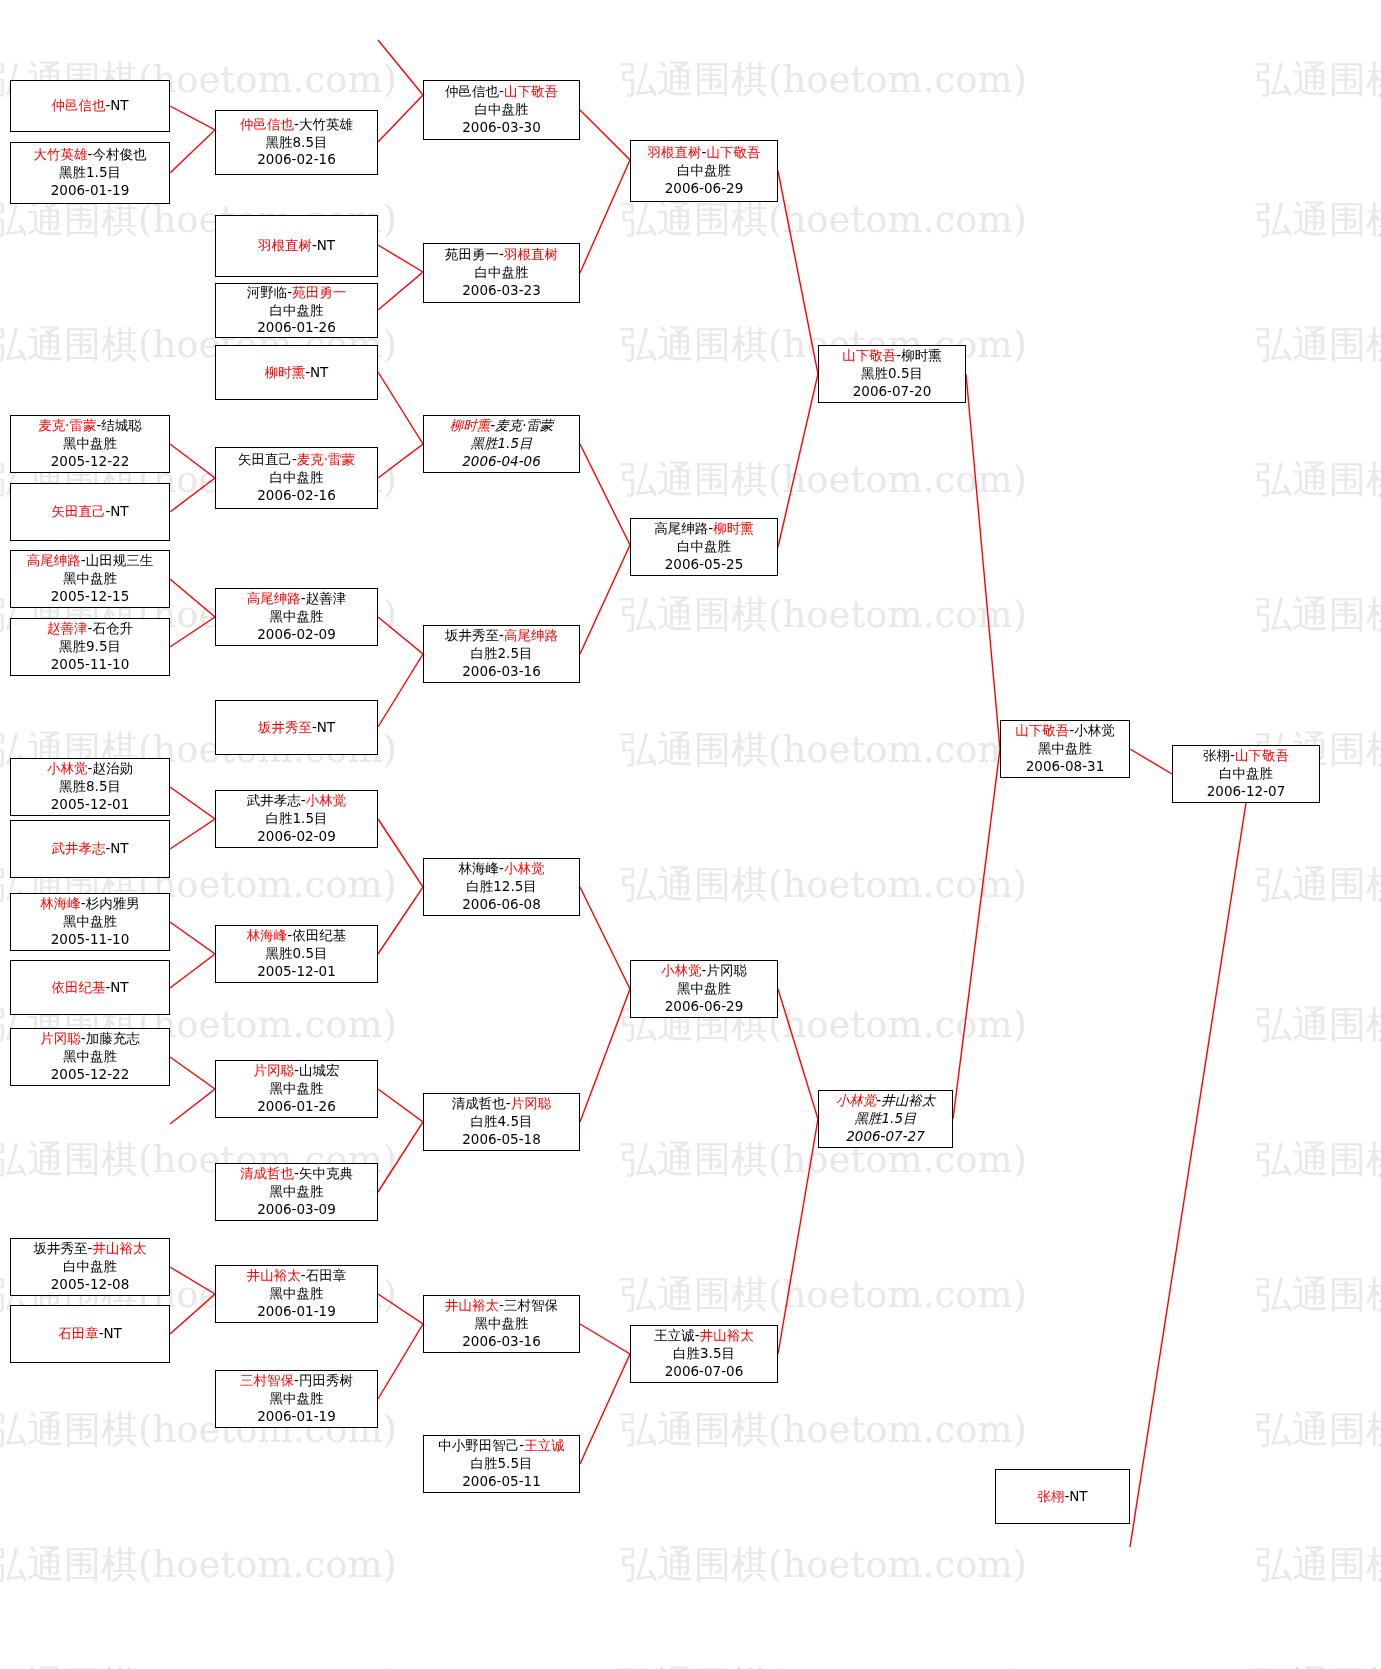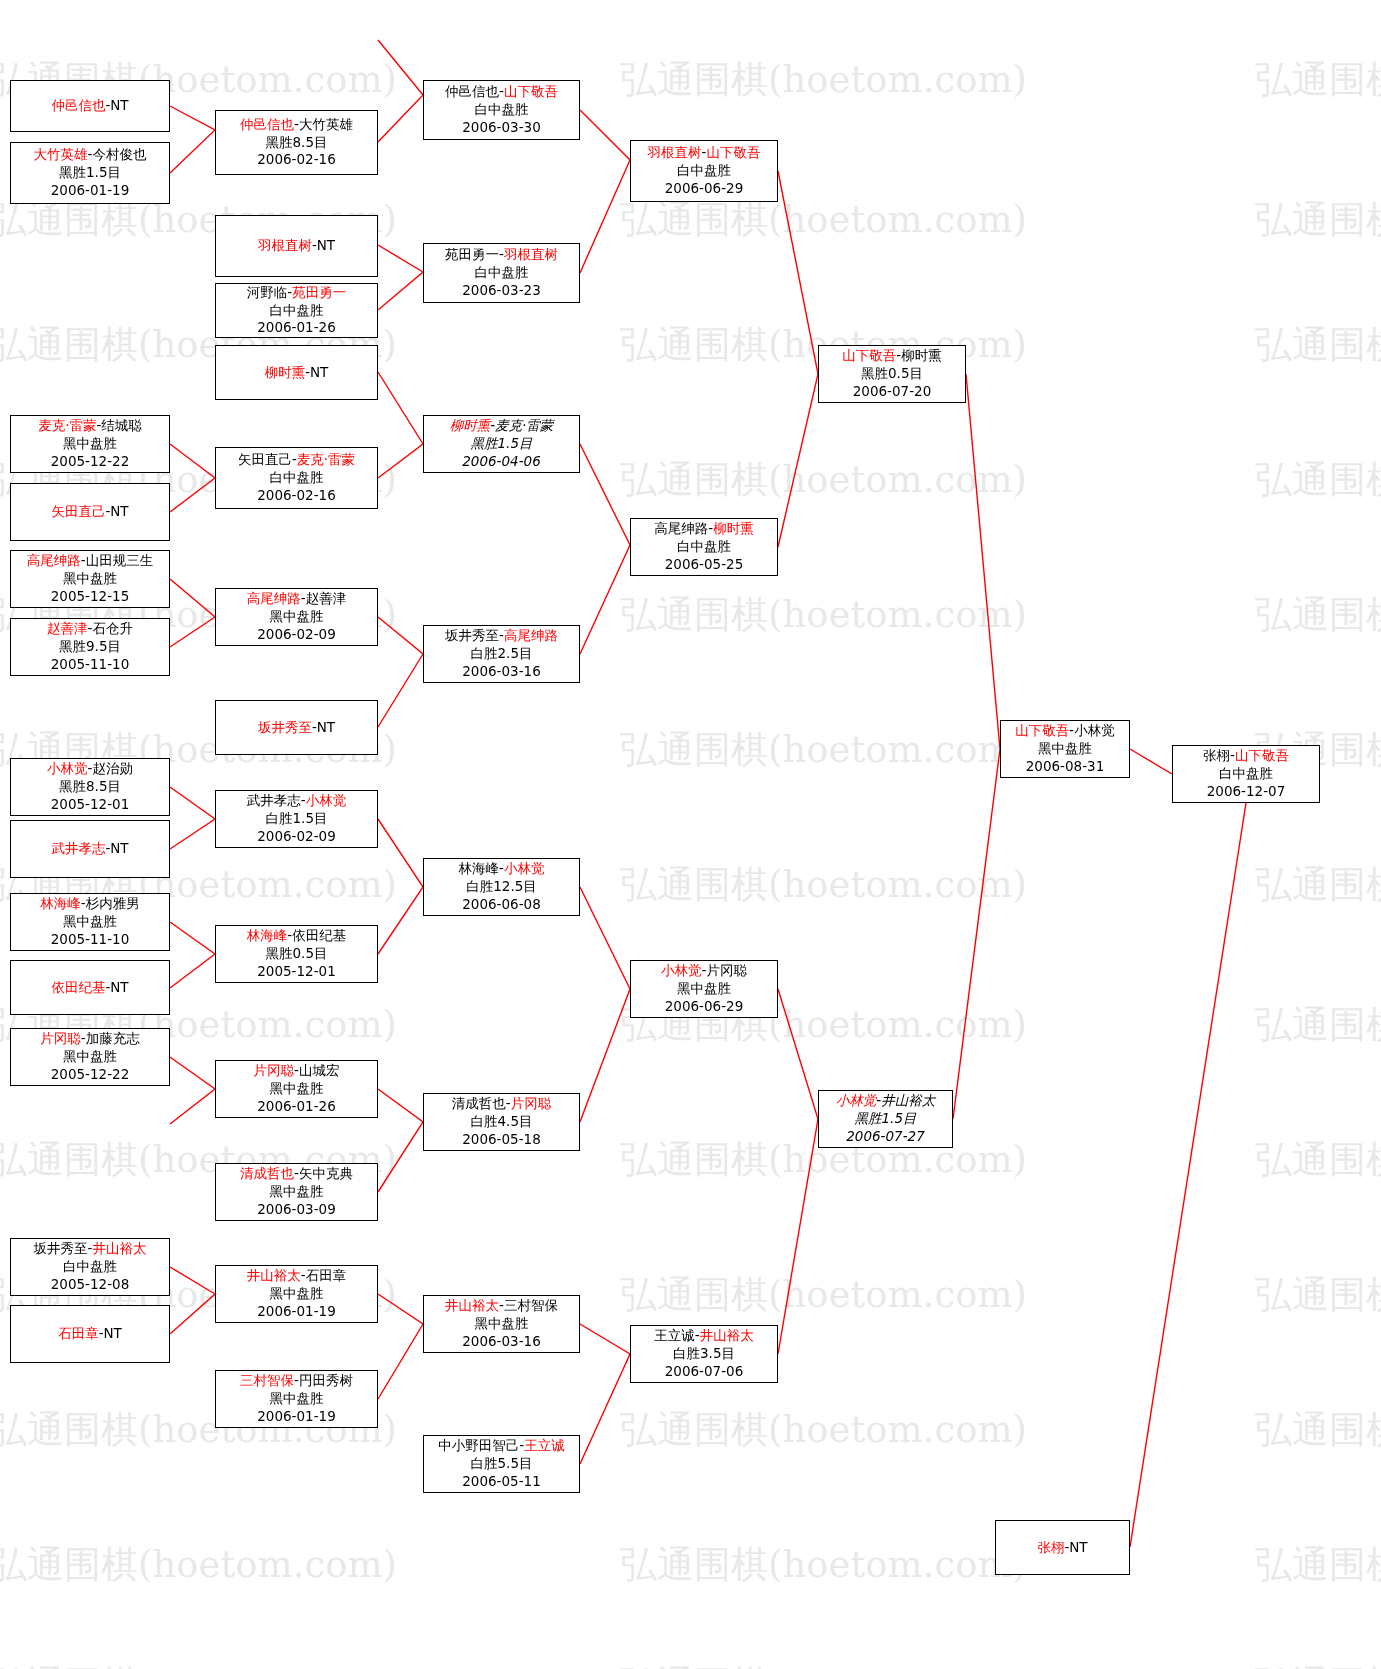--- a/index.html
+++ b/index.html
@@ -299,16 +299,16 @@
     <div class="node" style="left: 1000px; top: 720px; width: 130px; height: 58px;">
       <div class="ln"><span class="r">山下敬吾</span><span class="k">-小林觉</span></div>
       <div class="ln"><span class="k">黑中盘胜</span></div>
       <div class="ln"><span class="k">2006-08-31</span></div>
     </div>
     <div class="node" style="left: 1172px; top: 745px; width: 148px; height: 58px;">
       <div class="ln"><span class="k">张栩</span><span class="k">-</span><span class="r">山下敬吾</span></div>
       <div class="ln"><span class="k">白中盘胜</span></div>
       <div class="ln"><span class="k">2006-12-07</span></div>
     </div>
-    <div class="node" style="left: 995px; top: 1520px; width: 135px; height: 55px;">
+    <div class="node" style="left: 995px; top: 1469px; width: 135px; height: 55px;">
       <div class="ln"><span class="r">张栩</span><span class="k">-NT</span></div>
     </div>
   </div>
 
 </body></html>

